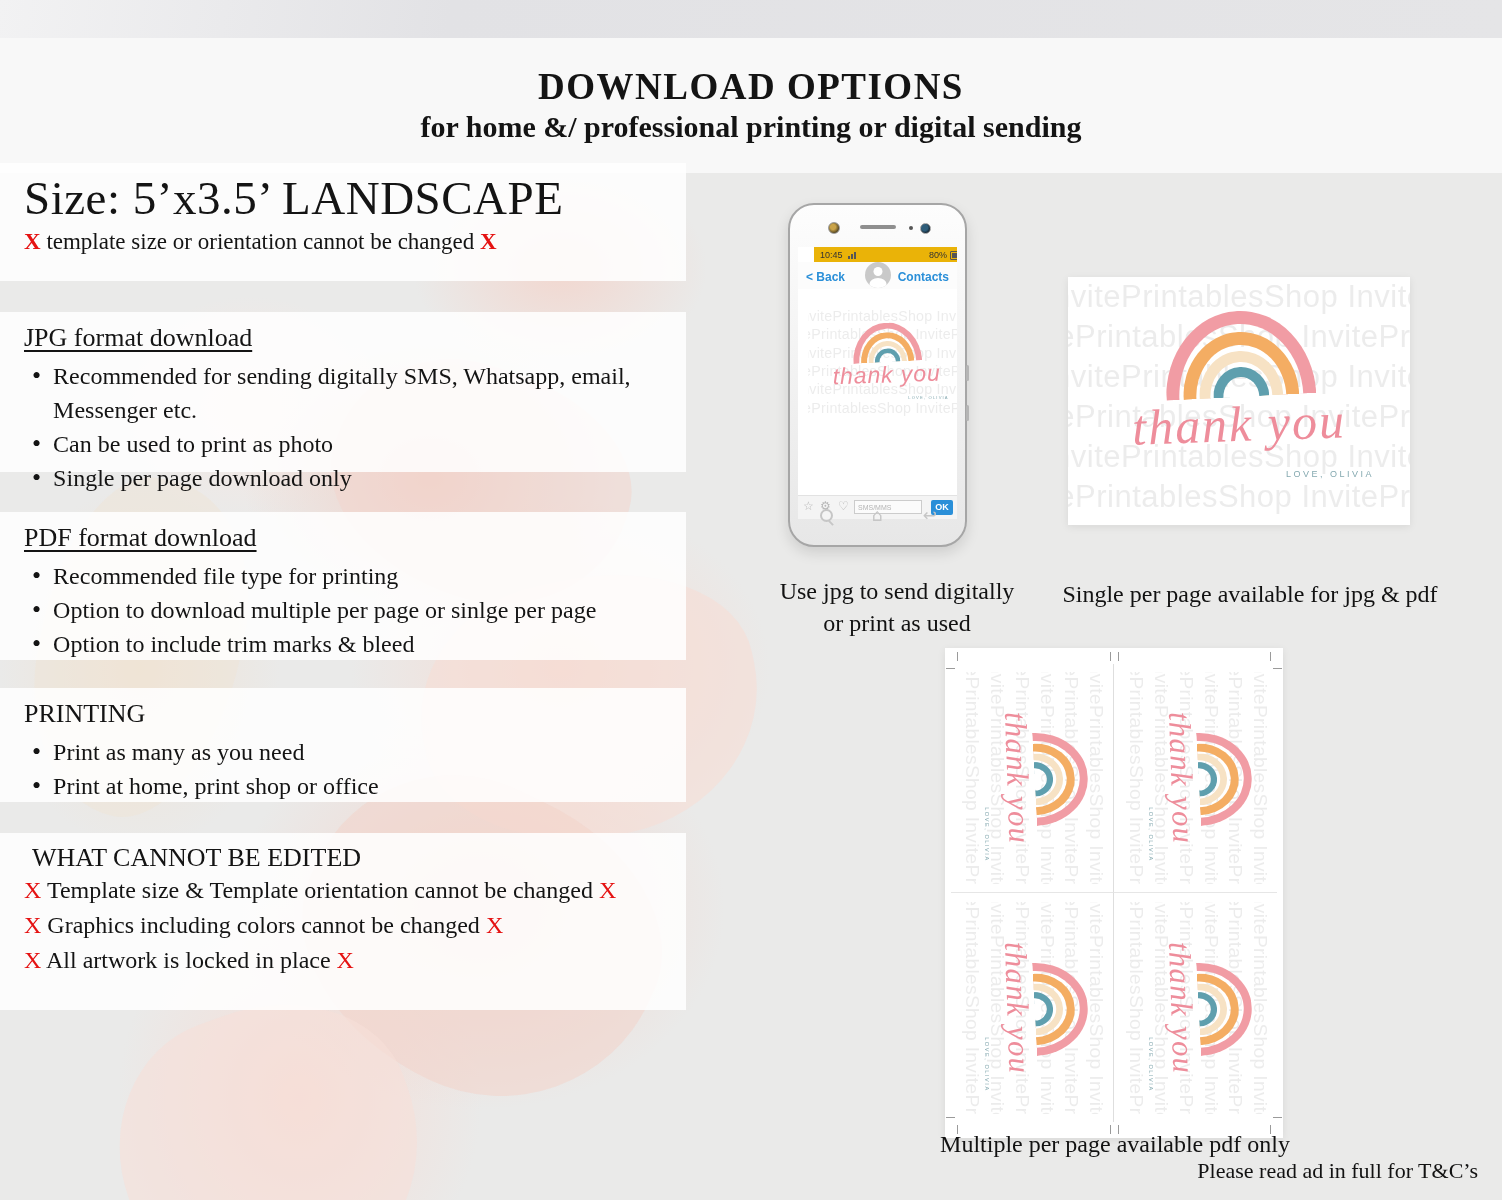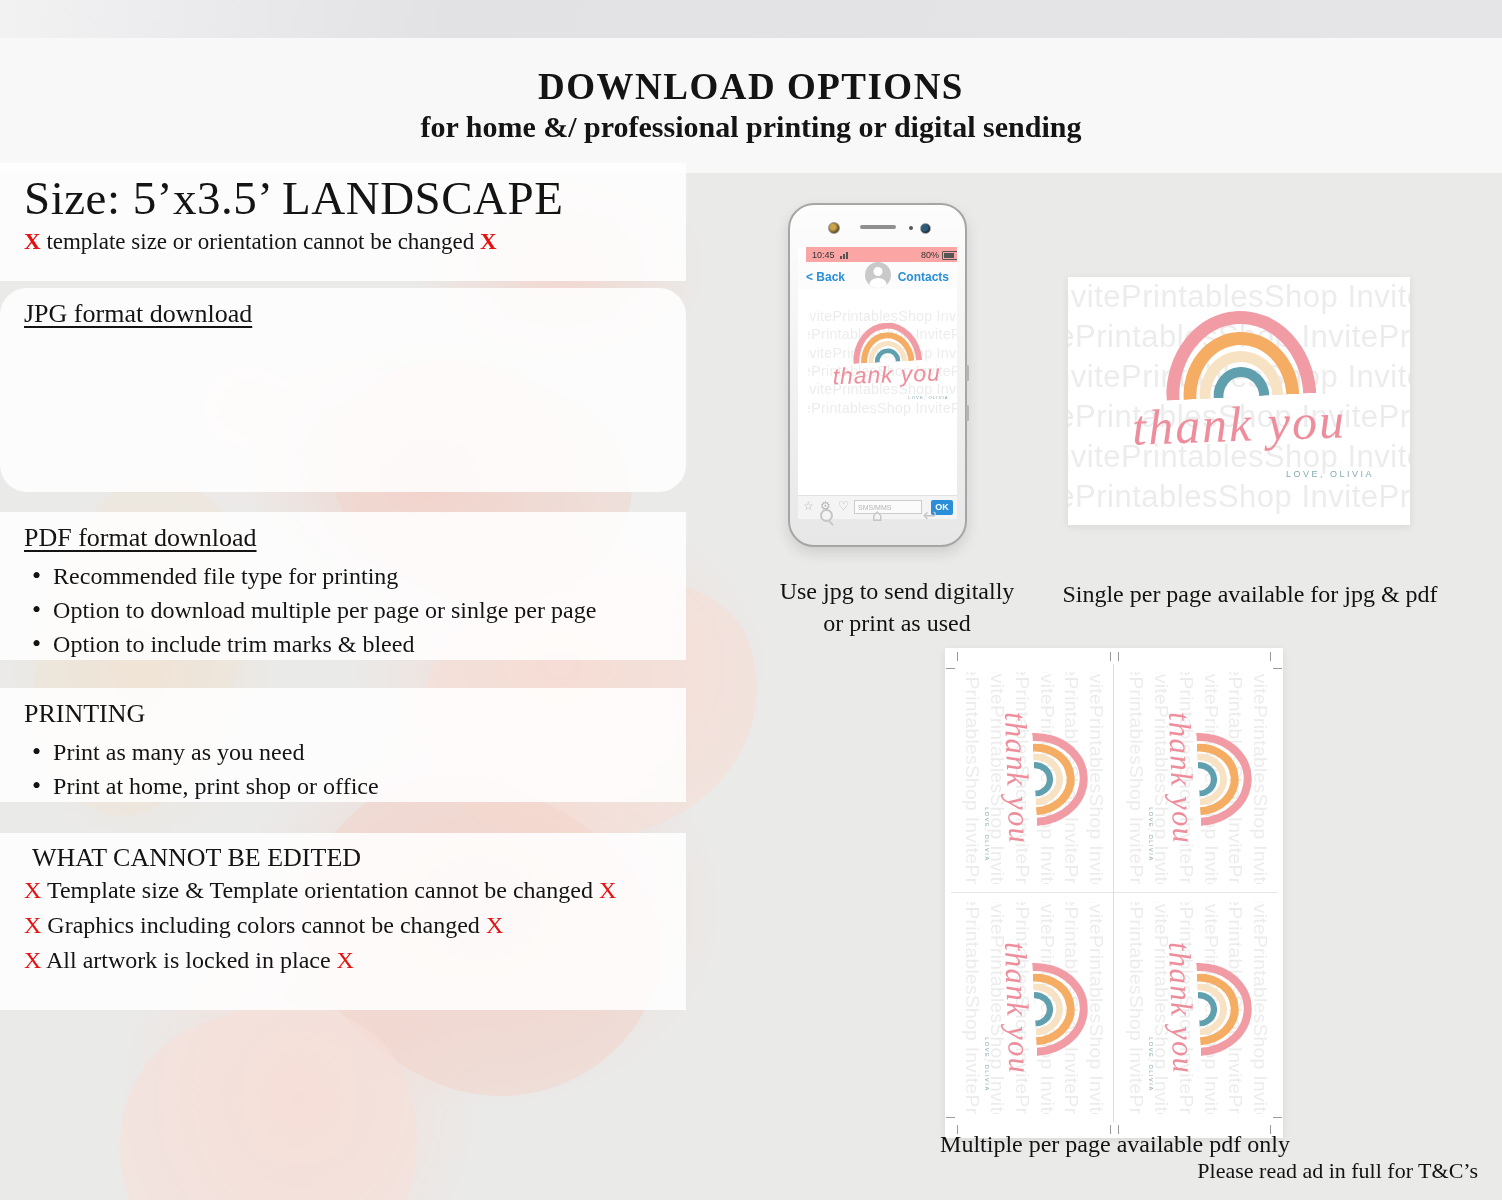--- a/index.html
+++ b/index.html
@@ -27,21 +27,21 @@
   .petal{position:absolute;border-radius:50% 60% 55% 65%/60% 50% 65% 55%;pointer-events:none;}
   .p1{left:330px;top:220px;width:300px;height:230px;background:rgba(243,214,206,.55);transform:rotate(18deg);}
   .p2{left:420px;top:430px;width:340px;height:260px;background:rgba(246,222,214,.6);transform:rotate(-12deg);}
   .p3{left:300px;top:640px;width:360px;height:300px;background:rgba(242,211,203,.55);transform:rotate(25deg);}
   .p4{left:120px;top:860px;width:300px;height:280px;background:rgba(247,224,217,.6);transform:rotate(-20deg);}
   .p5{left:40px;top:330px;width:200px;height:340px;background:rgba(240,228,213,.45);transform:rotate(12deg);}
 
   
   .band{position:absolute;left:0;width:686px;background:rgba(255,255,255,.86);box-sizing:border-box;padding:10px 20px 10px 24px;}
   .band-size{top:163px;height:118px;}
-  .band-jpg{top:288px;height:204px;border-radius:27px;}
+  .band-jpg{top:312px;height:160px;}
   .band-pdf{top:512px;height:148px;}
   .band-print{top:688px;height:114px;}
   .band-what{top:833px;height:177px;}
 
   .size-title{font-size:47px;line-height:1.1;letter-spacing:.5px;}
   .size-note{font-size:23px;margin-top:4px;}
   .x-bold{color:#e51212;font-weight:700;}
   .x-red{color:#e51212;}
 
   .sec-title{font-size:26px;line-height:1.25;}
@@ -70,21 +70,21 @@
   .sb1{top:160px;} .sb2{top:200px;}
   .ph-top{position:absolute;left:0;top:0;width:100%;height:42px;}
   .cam{position:absolute;left:38px;top:17px;width:10px;height:10px;border-radius:50%;
        background:radial-gradient(circle at 40% 40%, #caa44a 0 30%, #5a4a22 70%);border:1px solid #9a9a9a;}
   .speaker{position:absolute;left:50%;transform:translateX(-50%);top:20px;width:36px;height:4px;border-radius:3px;background:#8f8f8f;}
   .dot-s{position:absolute;right:52px;top:21px;width:4px;height:4px;border-radius:50%;background:#555;}
   .sensor{position:absolute;right:34px;top:18px;width:9px;height:9px;border-radius:50%;
           background:radial-gradient(circle at 40% 40%, #2e5d7a 0 40%, #12222e 75%);border:1px solid #9a9a9a;}
   .ph-screen{position:absolute;left:8px;top:42px;width:159px;height:272px;background:#ffffff;overflow:hidden;
              font-family:"Liberation Sans", sans-serif;}
-  .ph-status{position:absolute;left:8px;top:0;width:100%;height:15px;background:#fca5a5;font-size:9px;color:#333;}
+  .ph-status{position:absolute;left:16px;top:0;width:100%;height:15px;background:#eab308;font-size:9px;color:#333;}
   .ph-time{position:absolute;left:6px;top:3px;}
   .sig{position:absolute;left:34px;bottom:3px;display:flex;align-items:flex-end;gap:1px;}
   .sig i{display:block;width:2px;background:#555;}
   .sig i:nth-child(1){height:3px;} .sig i:nth-child(2){height:5px;} .sig i:nth-child(3){height:7px;}
   .ph-batt-pct{position:absolute;right:26px;top:3px;}
   .batt{position:absolute;right:6px;top:4px;width:15px;height:7px;border:1px solid #555;border-radius:1px;}
   .batt::before{content:"";position:absolute;left:1px;top:1px;bottom:1px;width:10px;background:#555;}
   .batt::after{content:"";position:absolute;right:-3px;top:1px;width:2px;height:3px;background:#555;}
   .ph-nav{position:absolute;left:0;top:15px;width:100%;height:27px;background:#fcfcfc;border-bottom:1px solid #eee;}
   .ph-back{position:absolute;left:8px;top:8px;color:#2a8fd8;font-size:12px;font-weight:700;}
@@ -170,20 +170,31 @@
     <div class="size-title" data-name="size-title">Size: 5’x3.5’ LANDSCAPE</div>
     <div class="size-note" data-name="size-note">
       <span class="x-bold" data-name="x-mark">X</span>
       <span data-name="size-note-text">template size or orientation cannot be changed</span>
       <span class="x-bold" data-name="x-mark">X</span>
     </div>
   </div>
 
   <div class="band band-jpg" data-name="jpg-section">
     <div class="sec-title u" data-name="jpg-section-title">JPG format download</div>
+    <div class="bullets">
+      <div class="bullet" data-name="bullet-item">
+          <span>Recommended for sending digitally SMS, Whatsapp, email, Messenger etc.</span>
+        </div>
+      <div class="bullet" data-name="bullet-item">
+          <span>Can be used to print as photo</span>
+        </div>
+      <div class="bullet" data-name="bullet-item">
+          <span>Single per page download only</span>
+        </div>
+    </div>
   </div>
 
   <div class="band band-pdf" data-name="pdf-section">
     <div class="sec-title u" data-name="pdf-section-title">PDF format download</div>
     <div class="bullets">
       <div class="bullet" data-name="bullet-item">
           <span>Recommended file type for printing</span>
         </div>
       <div class="bullet" data-name="bullet-item">
           <span>Option to download multiple per page or sinlge per page</span>

